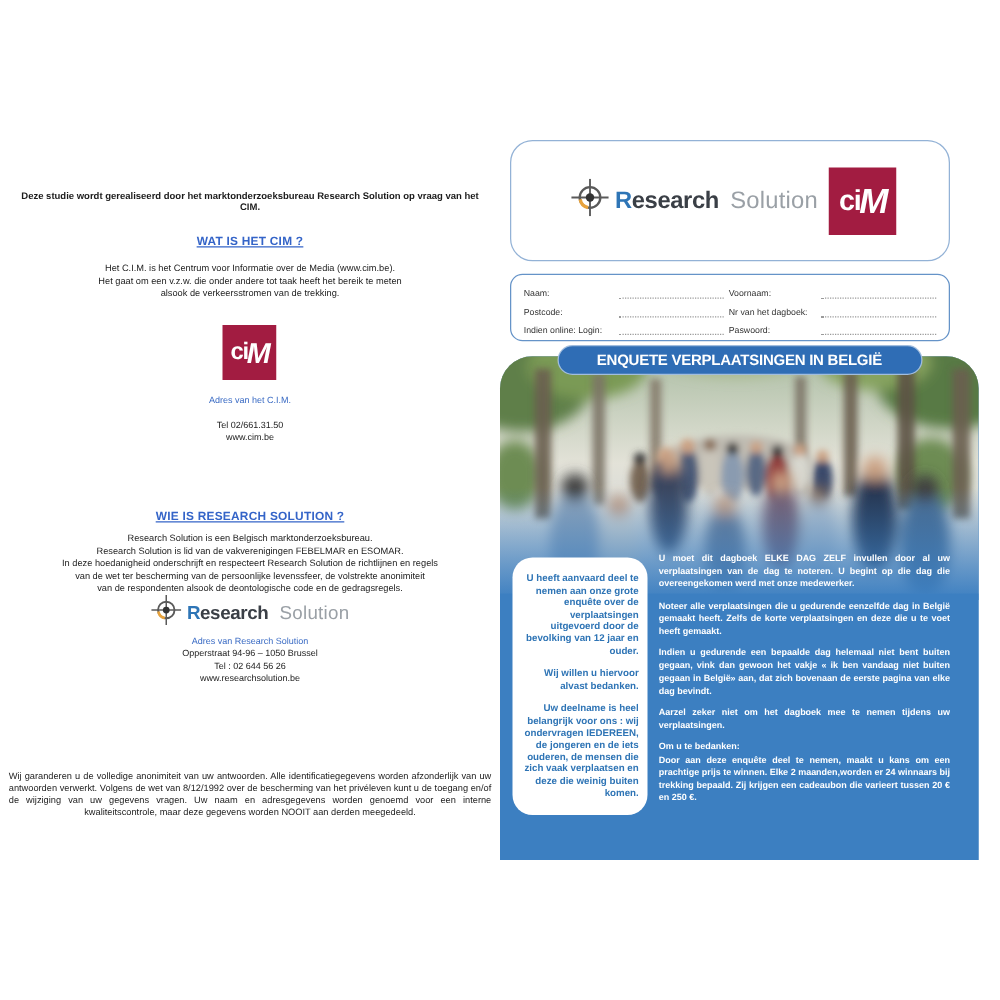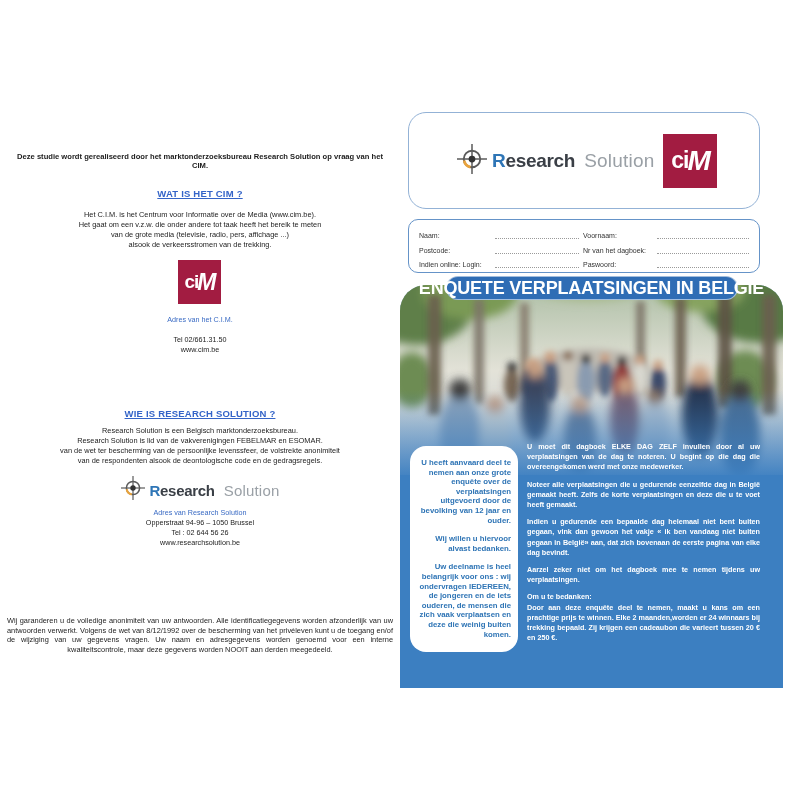--- a/index.html
+++ b/index.html
@@ -55,21 +55,21 @@
   
   .graphic { position:absolute; left:400px; top:285px; width:383px; height:403px; background:#3c7fc1;
              border-radius:26px 26px 0 0; }
   .graphic-clip { position:absolute; inset:0; border-radius:26px 26px 0 0; overflow:hidden; }
   .photo { position:absolute; left:0; top:0; width:383px; height:190px; }
   .fade { position:absolute; left:0; top:105px; width:100%; height:90px;
           background:linear-gradient(to bottom, rgba(60,127,193,0) 0%, rgba(60,127,193,.55) 55%, #3c7fc1 100%); }
   .banner { position:absolute; left:50%; transform:translateX(-50%); top:-9px; width:292px; height:24px;
             background:#2f6db5; border:1px solid rgba(255,255,255,.55); border-radius:12px; z-index:3;
             display:flex; align-items:center; justify-content:center; color:#fff; font-weight:bold;
-            font-size:18px; letter-spacing:-.2px; white-space:nowrap; }
+            font-size:12px; letter-spacing:-.2px; white-space:nowrap; }
   .white-box { position:absolute; left:10px; top:161px; width:108px; height:206px; background:#fff;
                border-radius:16px; z-index:2; padding:12px 7px; color:#2e74b5; text-align:right;
                font-size:7.8px; line-height:9.6px; font-weight:bold; }
   .white-box p { margin-bottom:9px; }
   .blue-text { position:absolute; left:127px; top:157px; width:233px; z-index:2; color:#fff;
                font-size:7.2px; line-height:10.2px; font-weight:bold; text-align:justify; }
   .blue-text p { margin-bottom:7px; }
   .bt-title { margin-bottom:0 !important; }
 </style>
 </head>
@@ -79,38 +79,38 @@
 
   <div class="left-page">
 
     <p class="lp-abs intro">Deze studie wordt gerealiseerd door het marktonderzoeksbureau Research Solution op vraag van het CIM.</p>
 
     <h3 class="lp-abs blue-head h-cim">WAT IS HET CIM ?</h3>
 
     <div class="lp-abs cim-body">
       <div class="body-line">Het C.I.M. is het Centrum voor Informatie over de Media (www.cim.be).</div>
       <div class="body-line">Het gaat om een v.z.w. die onder andere tot taak heeft het bereik te meten</div>
-      <div class="body-line">van de grote media (televisie, radio, pers, affichage ...)</div>
       <div class="body-line">alsook de verkeersstromen van de trekking.</div>
     </div>
 
     <div class="cim-logo">
       <span class="ci">ci</span>
         <span class="m">M</span>
     </div>
 
     <div class="lp-abs addr-title" style="top:315px">Adres van het C.I.M.</div>
     <div class="lp-abs addr-line" style="top:335px">Tel  02/661.31.50</div>
     <div class="lp-abs addr-line" style="top:345px">www.cim.be</div>
 
     <h3 class="lp-abs blue-head h-rs">WIE IS RESEARCH SOLUTION ?</h3>
 
     <div class="lp-abs rs-body">
       <div class="body-line">Research Solution is een Belgisch marktonderzoeksbureau.</div>
       <div class="body-line">Research Solution is lid van de vakverenigingen  FEBELMAR en ESOMAR.</div>
+      <div class="body-line">In deze hoedanigheid onderschrijft en respecteert Research Solution de richtlijnen en regels</div>
       <div class="body-line">van de wet ter bescherming van de persoonlijke levenssfeer, de volstrekte anonimiteit</div>
       <div class="body-line">van de respondenten alsook de deontologische code en de gedragsregels.</div>
     </div>
 
     <div class="lp-abs rs-logo rs-logo-left">
       <span>
         <svg width="24" height="24" viewBox="0 0 40 40">
           <line x1="20" y1="0" x2="20" y2="40" stroke="#5a5a5a" stroke-width="2"></line>
           <line x1="0" y1="20" x2="40" y2="20" stroke="#5a5a5a" stroke-width="2"></line>
           <circle cx="20" cy="20" r="11" fill="none" stroke="#5a5a5a" stroke-width="2.5"></circle>

